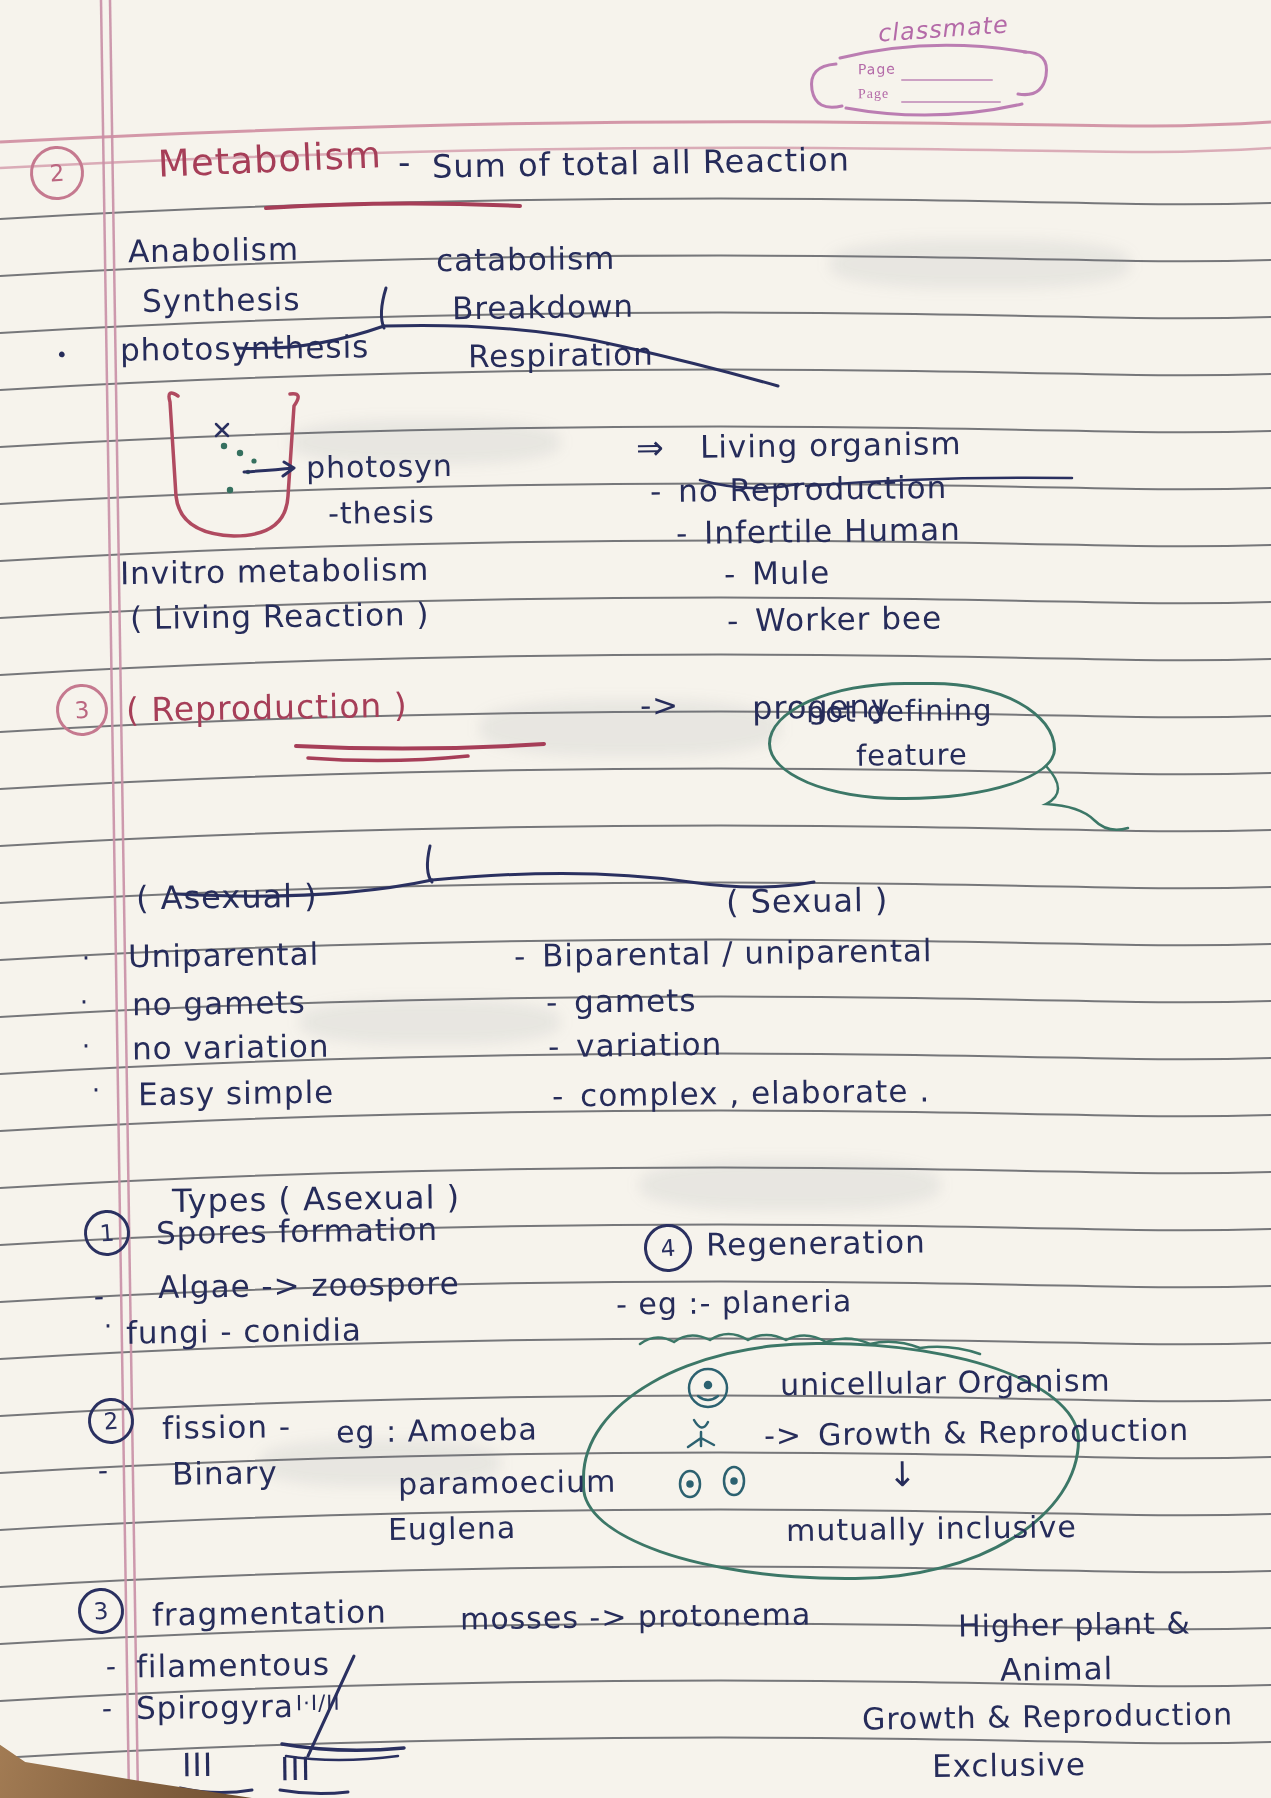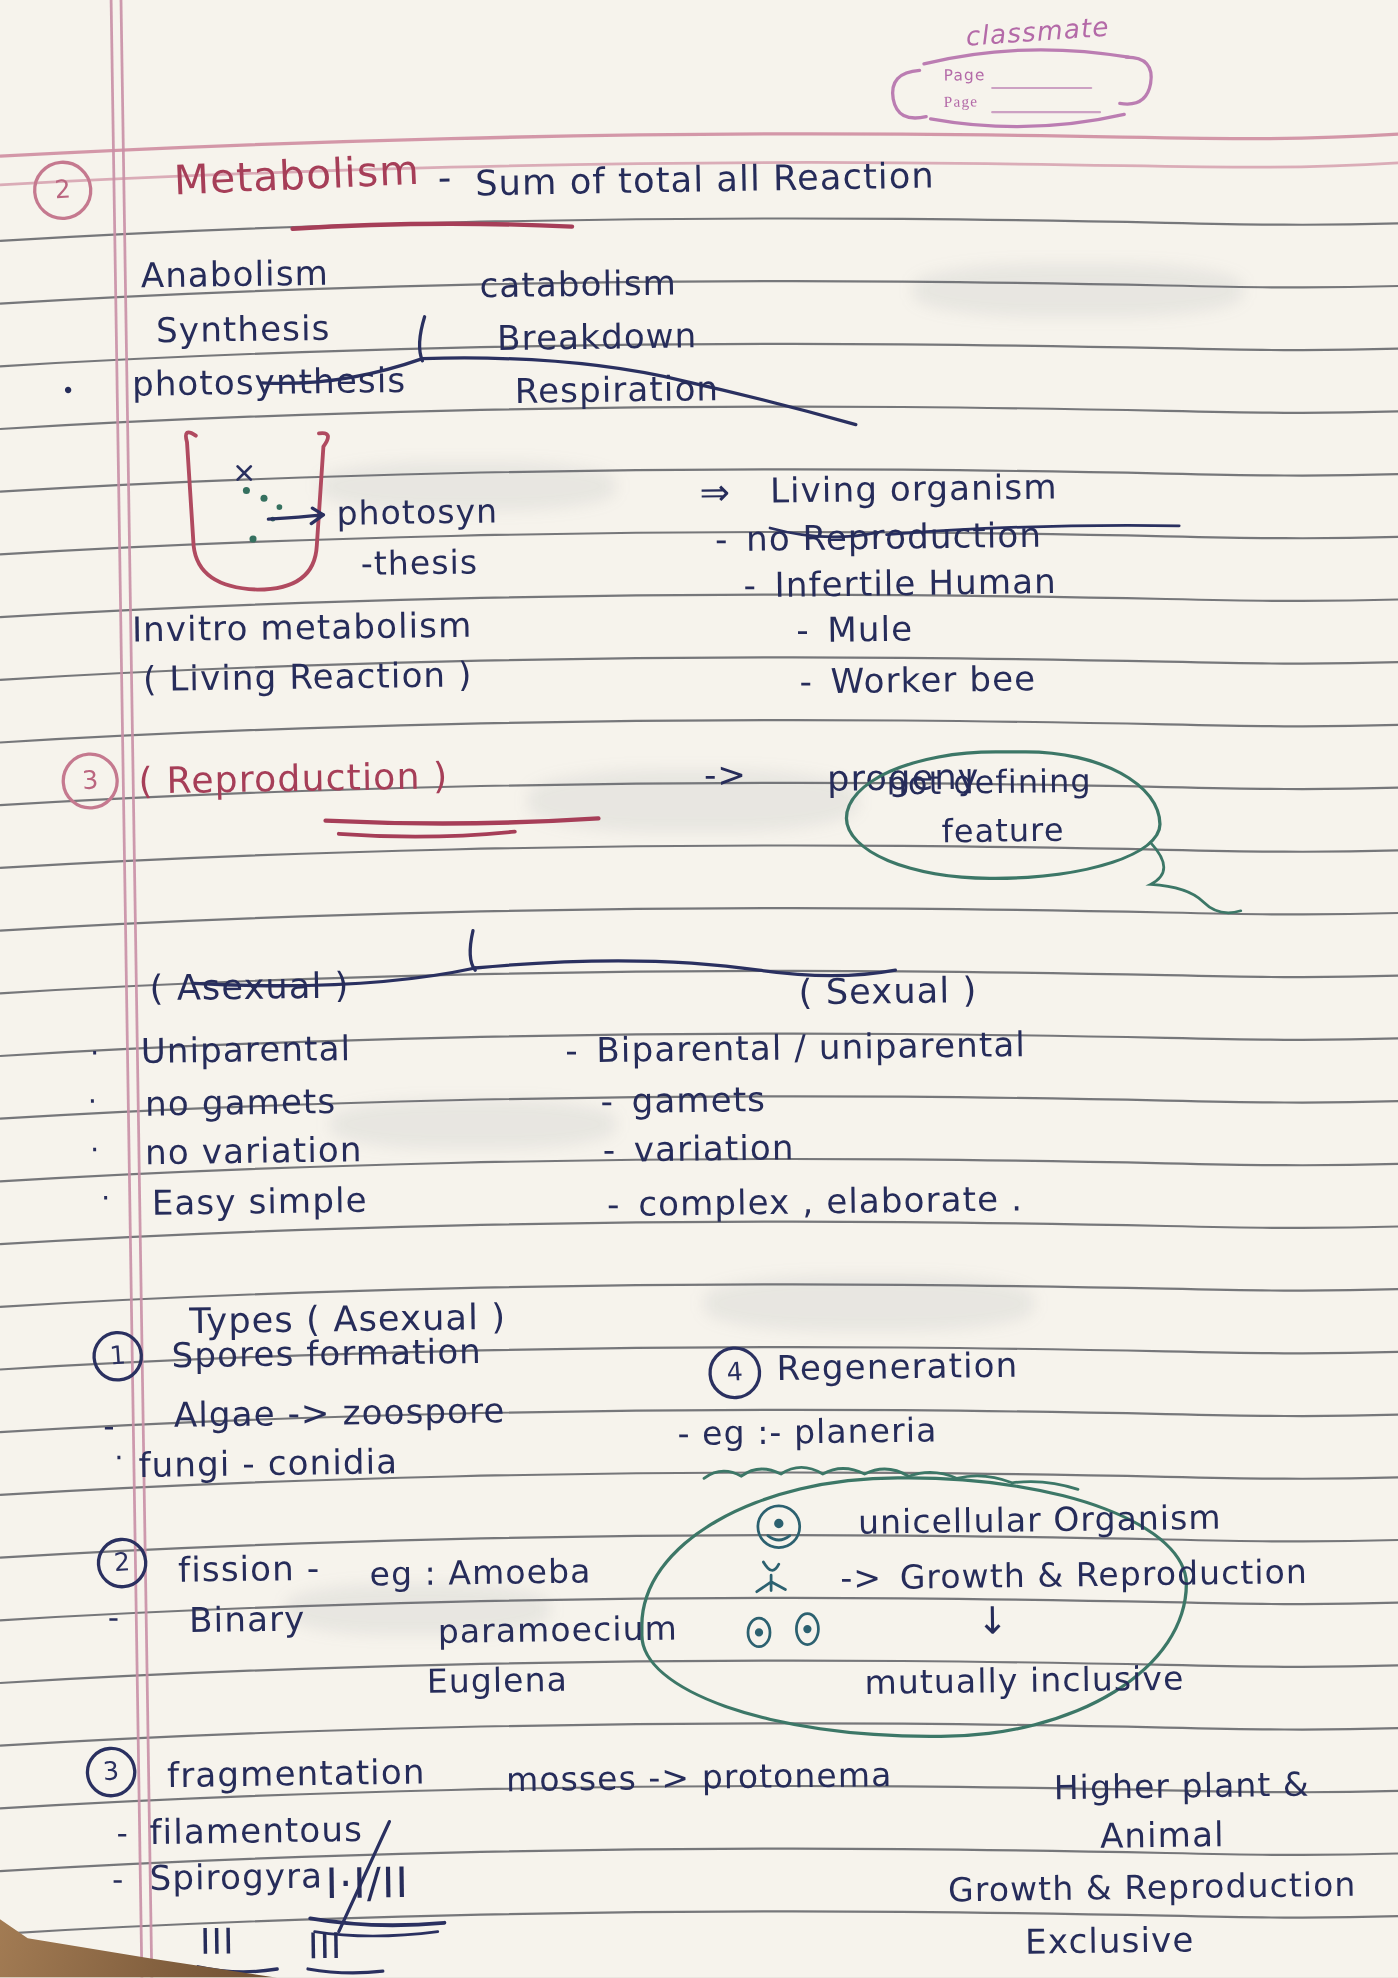--- a/index.html
+++ b/index.html
@@ -266,21 +266,21 @@
 
   <div class="circ" style="left:78px;top:1588px;width:40px;height:40px;">
     <span>3</span>
     </div>
   <div class="t" style="left:152px;top:1596px;">fragmentation</div>
   <div class="t" style="left:460px;top:1600px;font-size:30px;">mosses -&gt; protonema</div>
   <div class="t" style="left:106px;top:1652px;font-size:28px;">-</div>
   <div class="t" style="left:136px;top:1648px;">filamentous</div>
   <div class="t" style="left:102px;top:1694px;font-size:28px;">-</div>
   <div class="t" style="left:136px;top:1690px;">Spirogyra</div>
-  <div class="t" style="left:296px;top:1692px;font-size:38px;">I·I/II</div>
+  <div class="t" style="left:296px;top:1692px;font-size:21px;">I·I/II</div>
   <div class="t" style="left:182px;top:1748px;font-size:32px;">III</div>
   <div class="t" style="left:280px;top:1752px;font-size:32px;">III</div>
 
   <div class="t" style="left:958px;top:1608px;font-size:30px;">Higher plant &amp;</div>
   <div class="t" style="left:1000px;top:1652px;">Animal</div>
   <div class="t" style="left:862px;top:1700px;font-size:30px;">Growth &amp; Reproduction</div>
   <div class="t" style="left:932px;top:1748px;">Exclusive</div>
 
   <div class="corner"></div>
 </div>

